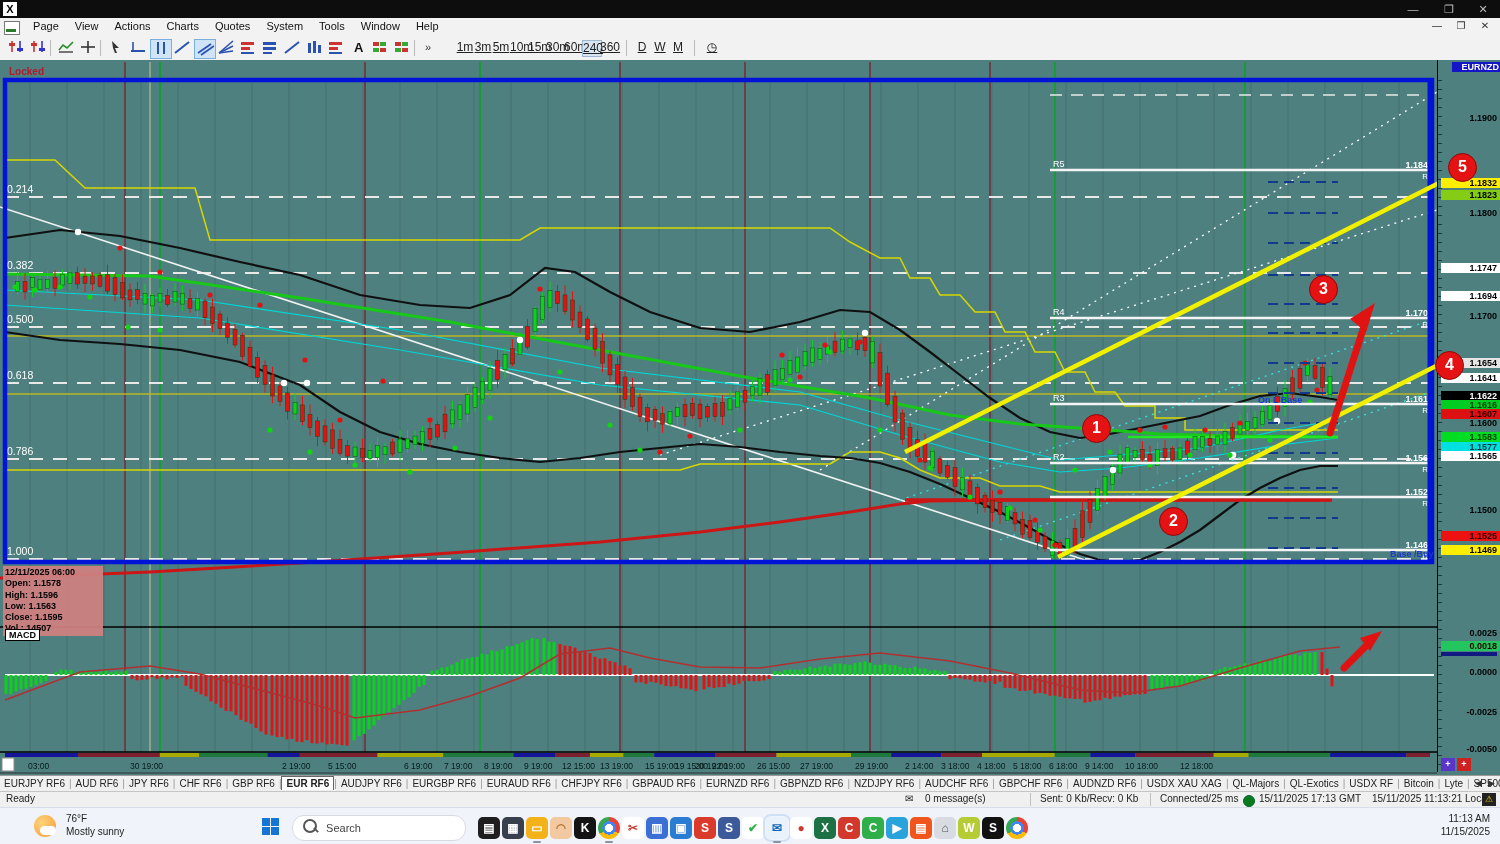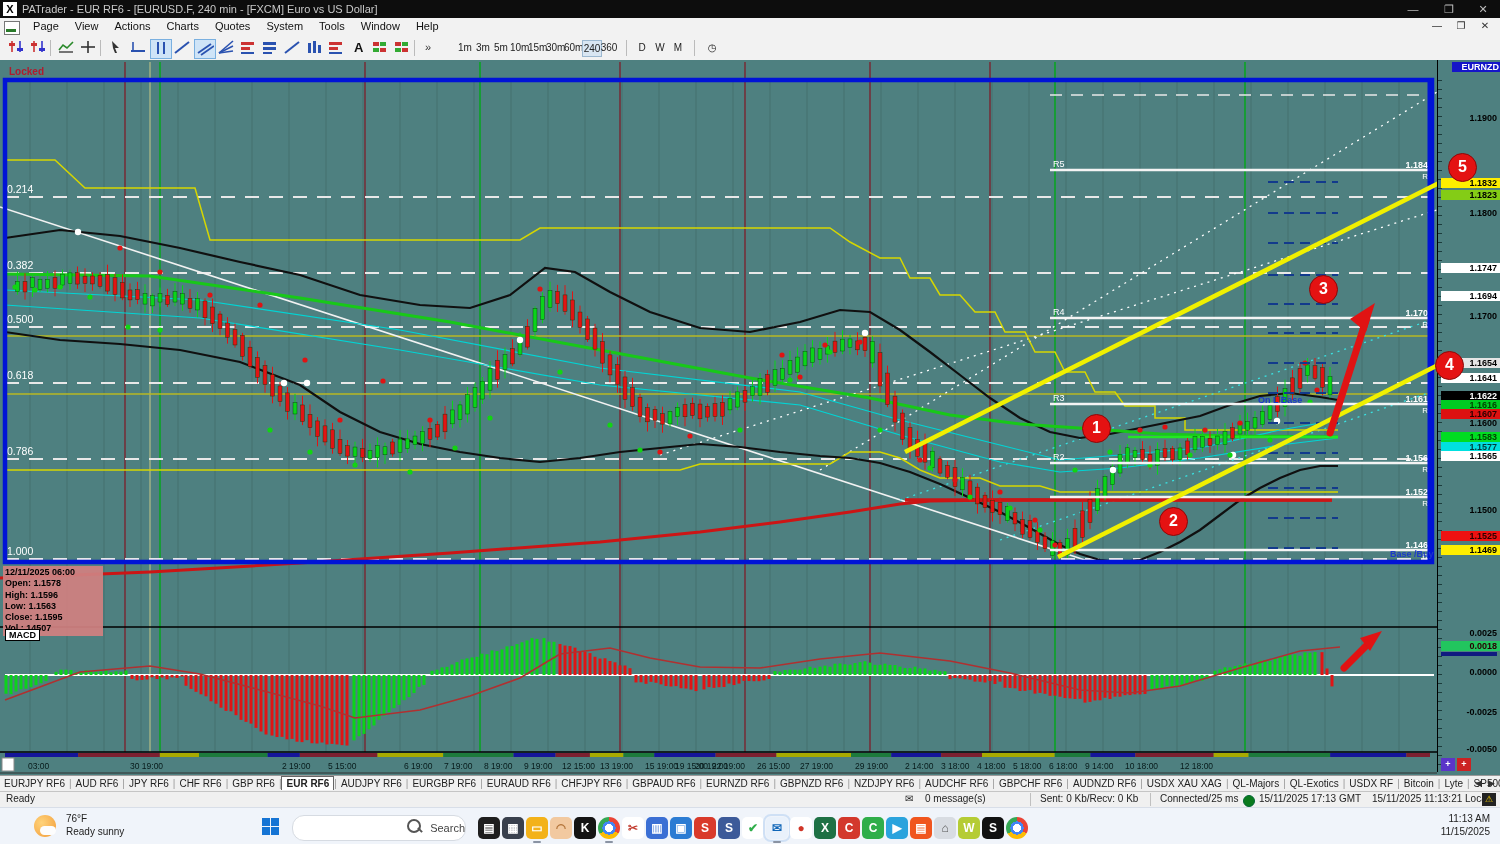--- a/index.html
+++ b/index.html
@@ -17,21 +17,21 @@
            font-size:11px;color:#111;}
   #menubar .mi{display:inline-block;padding:2px 8px;}
   #menubar .mico{display:inline-block;width:14px;height:12px;margin:3px 2px 0 4px;background:#fff;
            border:1px solid #777;position:relative;vertical-align:top;}
   #menubar .mico:before{content:"";position:absolute;left:1px;top:7px;width:10px;height:3px;background:#2a7a2a;}
   .mdibtn{position:absolute;top:2px;width:22px;text-align:center;color:#333;font-size:10px;}
   #toolbar{left:0;top:37px;width:1500px;height:23px;background:#f2f2f2;border-bottom:2px solid #8a8a8a;}
   .tbi{position:absolute;top:2px;width:20px;height:18px;text-align:center;}
   .tbi.sel{background:#cfe4f7;border:1px solid #7ab0e0;}
   .tbsep{position:absolute;top:3px;width:1px;height:16px;background:#bbb;}
-  .tf{position:absolute;top:3px;height:15px;font-size:10px;color:#222;text-align:center;line-height:15px;}
+  .tf{position:absolute;top:3px;height:15px;font-size:12px;color:#222;text-align:center;line-height:15px;text-decoration:underline;}
   .tf.pressed{background:#d9e6f2;border:1px solid #9cb8d0;}
   
   #chart-svg{position:absolute;left:0;top:60px;}
   .circlemark{position:absolute;width:27px;height:27px;border-radius:50%;background:#e41212;
      border:1px solid #8d0808;color:#fff;font-weight:bold;font-size:16px;text-align:center;
      line-height:26px;z-index:6;}
   #infobox{left:3px;top:566px;width:96px;background:rgba(205,127,127,.95);color:#000;
      font-size:9px;font-weight:bold;z-index:5;padding:1px 2px;line-height:1.25;}
   #macdlabel{left:5px;top:629px;background:#fff;border:1px solid #000;color:#000;
      font-size:9px;font-weight:bold;padding:0 3px;z-index:5;}
@@ -61,36 +61,35 @@
   #taskbar{left:0;top:807px;width:1500px;height:37px;background:#f0f4fa;border-top:1px solid #d8dee8;}
   #weather{position:absolute;left:8px;top:4px;font-size:10px;color:#222;line-height:1.3;}
   #weatherico{position:absolute;left:34px;top:7px;width:22px;height:22px;border-radius:50%;
      background:radial-gradient(circle at 35% 35%,#ffd37a,#f29b38);}
   #weatherico:after{content:"";position:absolute;left:6px;top:11px;width:16px;height:9px;
      border-radius:8px;background:#fdfdfd;}
   #wtxt{margin-left:58px;}
   #winlogo{position:absolute;left:262px;top:10px;width:17px;height:17px;}
   #winlogo div{position:absolute;width:8px;height:8px;background:#1574d4;}
   #searchpill{position:absolute;left:292px;top:7px;width:172px;height:24px;background:#fff;
-     border:1px solid #d6dbe2;border-radius:12px;font-size:11px;color:#444;line-height:24px;text-align:right;}
+     border:1px solid #d6dbe2;border-radius:12px;font-size:11px;color:#444;line-height:24px;}
   #searchpill .mag{display:inline-block;width:10px;height:10px;border:2px solid #555;border-radius:50%;
      margin:0 6px 0 10px;position:relative;top:1px;}
   #searchpill .mag:after{content:"";position:absolute;left:8px;top:8px;width:6px;height:2px;
      background:#555;transform:rotate(45deg);}
   .tico{position:absolute;top:9px;width:22px;height:22px;border-radius:5px;color:#fff;
      font-size:12px;font-weight:bold;text-align:center;line-height:22px;}
   .tico .dot{position:absolute;left:7px;bottom:-4px;width:8px;height:2px;background:#8a93a3;border-radius:1px;}
   #clock{position:absolute;right:10px;top:4px;font-size:10px;color:#222;text-align:right;line-height:1.3;}
 </style>
 </head>
 <body>
 
 <div class="abs" id="titlebar">
   <span class="appico">X</span>
-  <span class="t">PATrader - EUR RF6 - [EURUSD.F, 240 min - [FXCM] Euro vs US Dollar]</span>
   <span class="winbtn" style="right:72px">—</span>
   <span class="winbtn" style="right:36px">❐</span>
   <span class="winbtn" style="right:2px">✕</span>
 </div>
 
 <div class="abs" id="menubar">
   <span class="mico"></span>
   <span id="menuitems"><span class="mi">Page</span><span class="mi">View</span><span class="mi">Actions</span><span class="mi">Charts</span><span class="mi">Quotes</span><span class="mi">System</span><span class="mi">Tools</span><span class="mi">Window</span><span class="mi">Help</span></span>
   <span class="mdibtn" style="right:52px">—</span>
   <span class="mdibtn" style="right:28px">❐</span>
@@ -1205,21 +1204,21 @@
   <span class="stitem" style="left:1259px">15/11/2025 17:13 GMT</span>
   <span class="stitem" style="left:1372px">15/11/2025 11:13:21 Local</span>
   <span class="stitem" style="left:1482px;top:1px;width:14px;height:13px;background:#222;color:#ffd700;text-align:center;font-size:9px;line-height:13px;">⚠</span>
 </div>
 
 <div class="abs" id="taskbar">
   <div id="weatherico"></div>
   <div id="weather">
     <div id="wtxt">
       <div>76°F</div>
-      <div>Ready sunny</div>
+      <div>Mostly sunny</div>
     </div>
   </div>
   <div id="winlogo">
     <div style="left:0;top:0"></div>
       <div style="left:9px;top:0"></div>
     <div style="left:0;top:9px"></div>
       <div style="left:9px;top:9px"></div>
   </div>
   <div id="searchpill">
     <span class="mag"></span>

